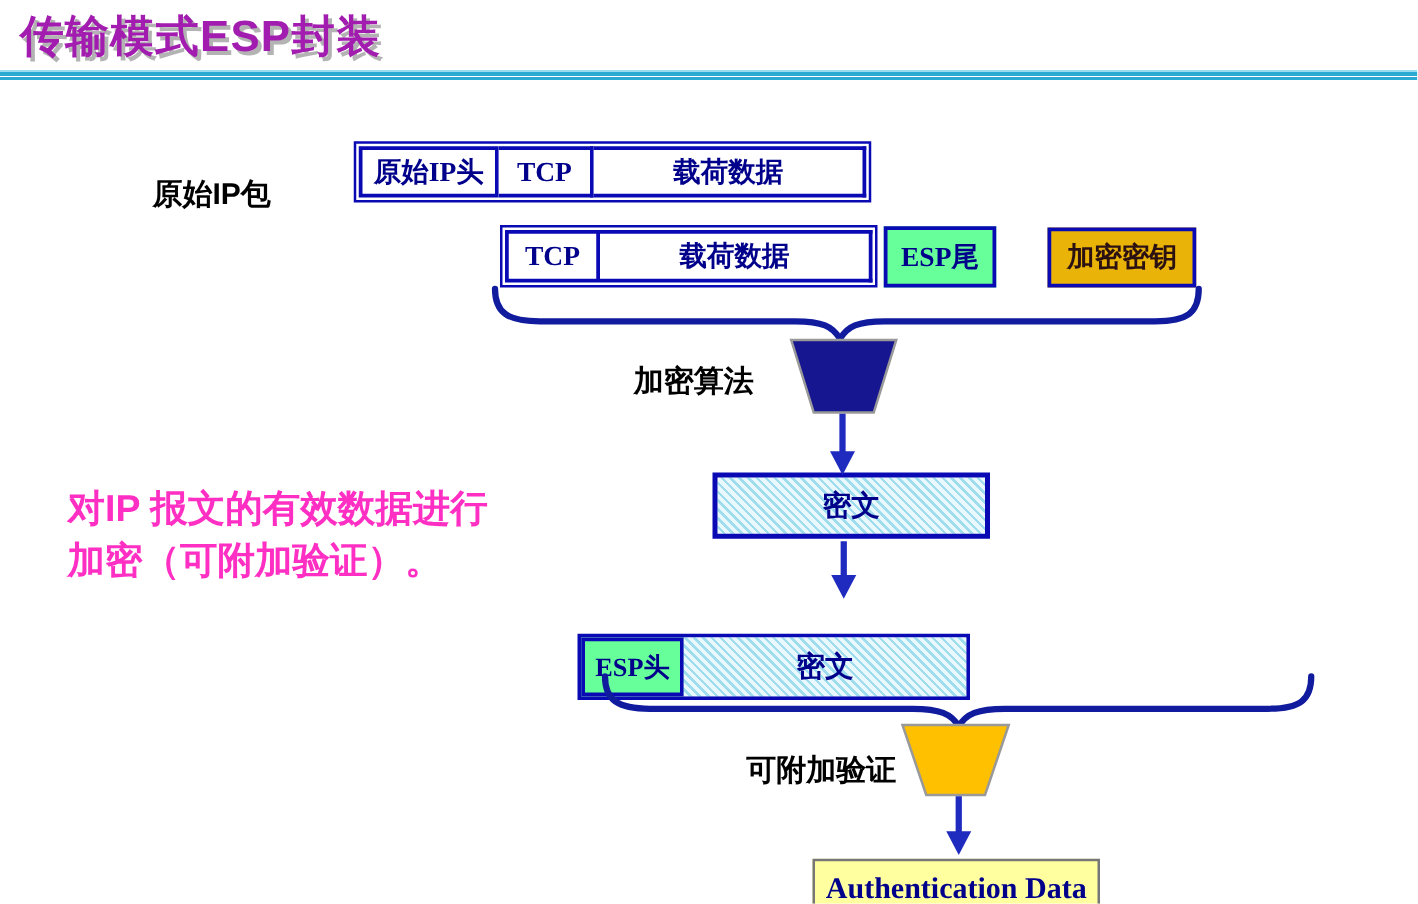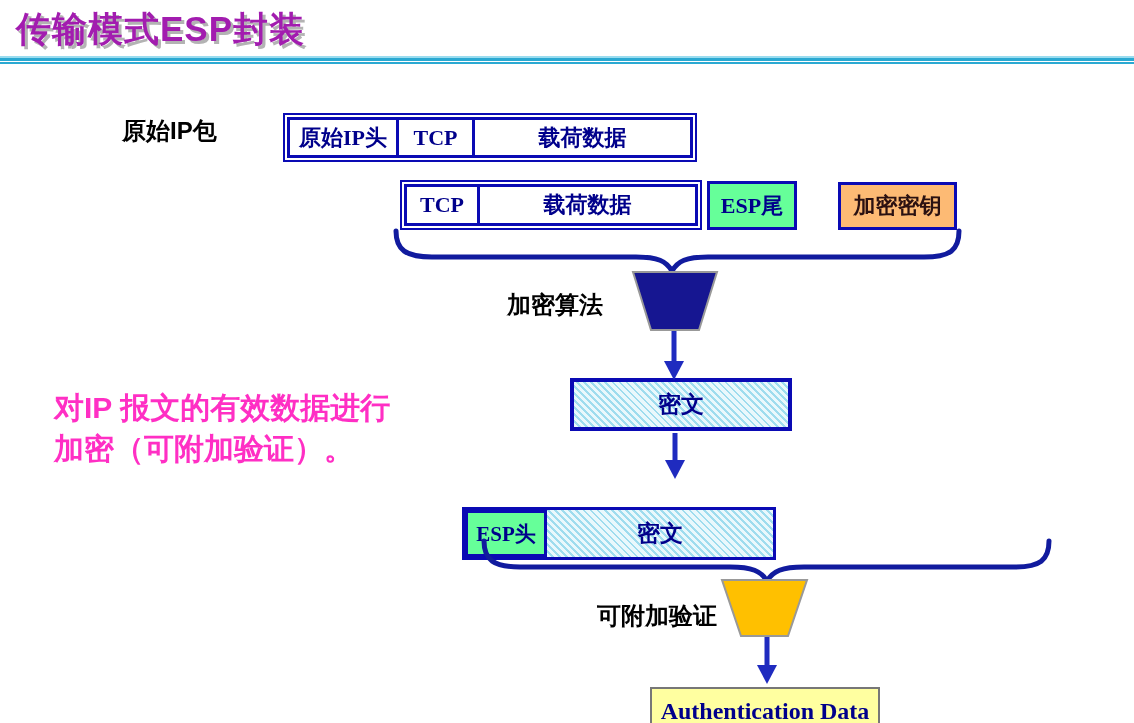--- a/index.html
+++ b/index.html
@@ -36,21 +36,21 @@
     font-family:"Liberation Serif",serif;font-weight:bold;font-size:22px;color:#00008b;
     white-space:nowrap;
   }
   .standalone{
     position:absolute;box-sizing:border-box;border:3px solid #0a0ab4;
     display:flex;align-items:center;justify-content:center;
     font-family:"Liberation Serif",serif;font-weight:bold;font-size:22px;
     white-space:nowrap;
   }
   .green{background:#66ff99;color:#00008b;}
-  .palegreen{background:#fdba74;color:#2b1111;}
+  .palegreen{background:#eab308;color:#2b1111;}
   .hatch{
     background:repeating-linear-gradient(45deg,#e9f8fc 0px,#e9f8fc 3px,#9edcee 3px,#9edcee 5px);
     color:#00008b;
   }
   .cipher{
     position:absolute;box-sizing:border-box;border:4px solid #0a0ab4;
     display:flex;align-items:center;justify-content:center;
     font-family:"Liberation Serif",serif;font-weight:bold;font-size:23px;color:#00008b;
   }
   .row3{
@@ -74,21 +74,21 @@
   svg.overlay{position:absolute;left:0;top:0;}
 </style>
 </head>
 <body>
 
 <div class="stage">
 
   <div class="title">传输模式ESP封装</div>
   <div class="rule"></div>
 
-  <div class="blk-label" style="left:122px;top:115px;text-align:center;">原始IP包</div>
+  <div class="blk-label" style="left:122px;top:139px;text-align:center;">原始IP包</div>
   <div class="rowbox" style="left:283px;top:113px;width:414px;height:49px;">
     <div class="cell" style="width:112px;">原始IP头</div>
     <div class="cell" style="width:76px;border-left:none;">TCP</div>
     <div class="cell" style="flex:1;border-left:none;">载荷数据</div>
   </div>
 
   <div class="rowbox" style="left:400px;top:180px;width:302px;height:50px;">
     <div class="cell" style="width:76px;">TCP</div>
     <div class="cell" style="flex:1;border-left:none;">载荷数据</div>
   </div>

